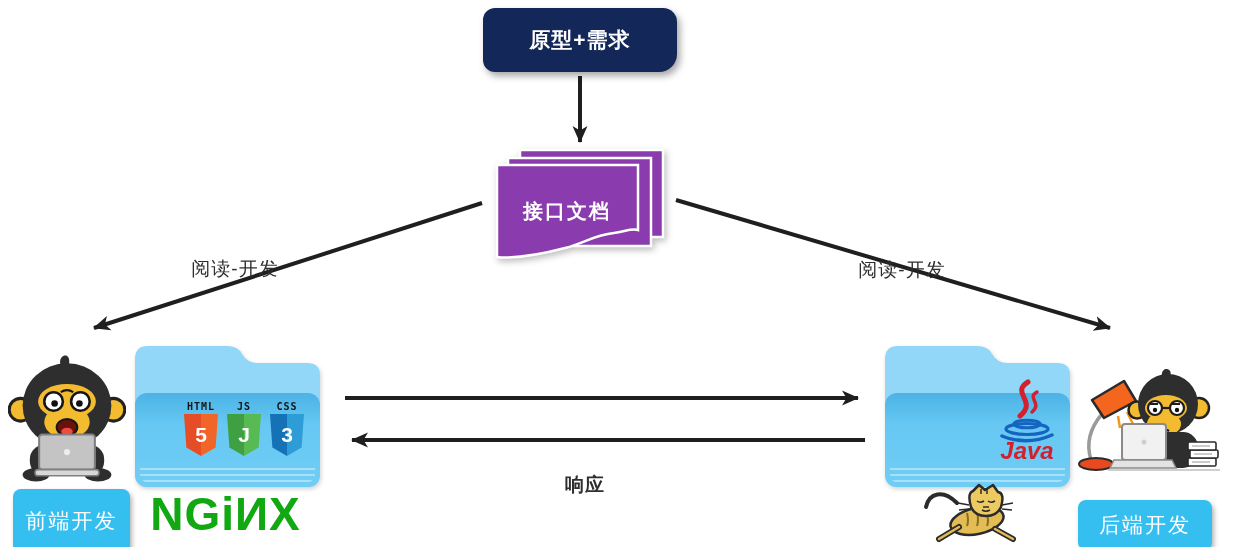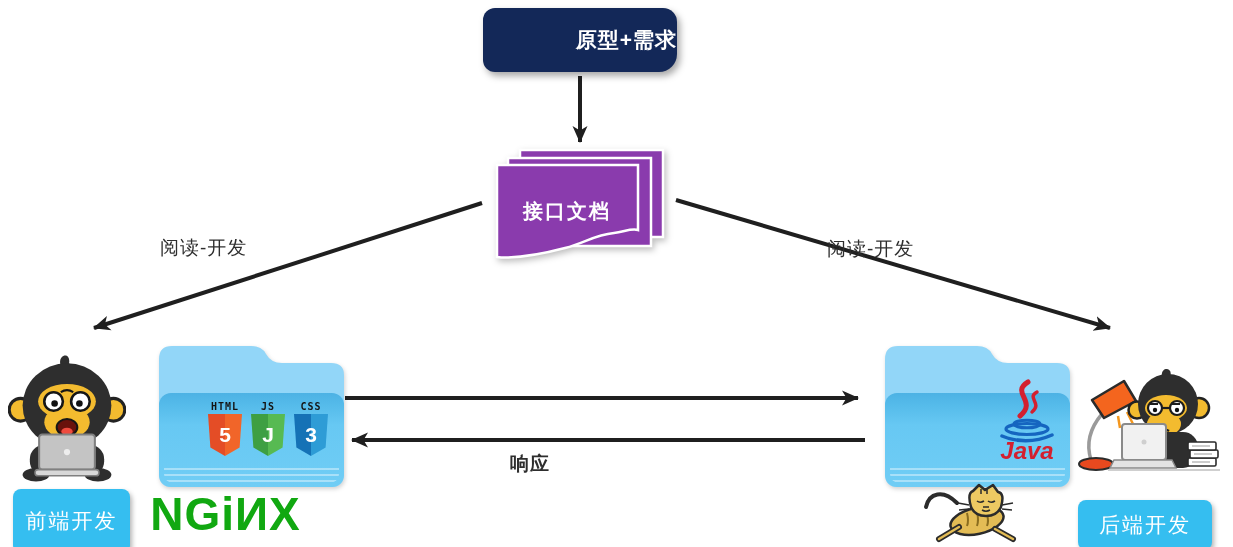--- a/index.html
+++ b/index.html
@@ -4,43 +4,43 @@
 <style>
   html,body{margin:0;padding:0;background:#fff;}
   body{font-family:"Liberation Sans","DejaVu Sans",sans-serif;}
   .canvas{position:relative;width:1233px;height:547px;background:#ffffff;overflow:hidden;}
 
   .arrows{position:absolute;inset:0;z-index:1;}
 
   .node-navy{
     position:absolute;left:483px;top:8px;width:194px;height:64px;z-index:2;
     background:#132858;border-radius:12px 14px 18px 12px;
-    display:flex;align-items:center;justify-content:flex-end;
+    display:flex;align-items:center;justify-content:center;
     color:#fff;font-size:21px;font-weight:bold;letter-spacing:1px;
     box-shadow:3px 4px 7px rgba(0,0,0,.35);
   }
 
   .docs{position:absolute;left:488px;top:142px;width:185px;height:125px;z-index:2;
         filter:drop-shadow(2px 3px 3px rgba(0,0,0,.25));}
   .doc-text{
     position:absolute;left:492px;top:198px;width:150px;z-index:3;
     text-align:center;color:#fff;font-size:20px;font-weight:bold;letter-spacing:2px;
   }
 
   .edge-label{
-    position:absolute;z-index:3;width:150px;
-    color:#2e2e2e;font-size:19px;letter-spacing:1px;
+    position:absolute;z-index:3;width:150px;text-align:center;
+    color:#2e2e2e;font-size:19px;letter-spacing:1px;margin-top:21px;
   }
   .lbl-read-left{left:160px;top:235px;}
   .lbl-read-right{left:827px;top:236px;}
   .lbl-request{left:510px;top:363px;}
   .lbl-response{left:510px;top:451px;font-weight:bold;}
 
   .folder{position:absolute;width:185px;height:144px;z-index:2;filter:drop-shadow(1px 2px 2px rgba(0,0,0,.18));}
-  .folder-left{left:135px;top:343px;margin-left:24px;}
+  .folder-left{left:135px;top:343px;}
   .folder-right{left:885px;top:343px;}
   .folder-back{position:absolute;inset:0;width:100%;height:100%;}
   .folder-front{
     position:absolute;left:0;right:0;top:50px;bottom:0;border-radius:12px;
     background:linear-gradient(180deg,#4DB2E4 0px,#55BBEA 12px,#67C8F3 32px,#70CDF5 100%);
   }
   .folder-front::after{
     content:"";position:absolute;left:5px;right:5px;bottom:4px;height:15px;
     background:repeating-linear-gradient(180deg,rgba(255,255,255,.4) 0 2px,rgba(255,255,255,0) 2px 6px);
     border-radius:0 0 9px 9px;

